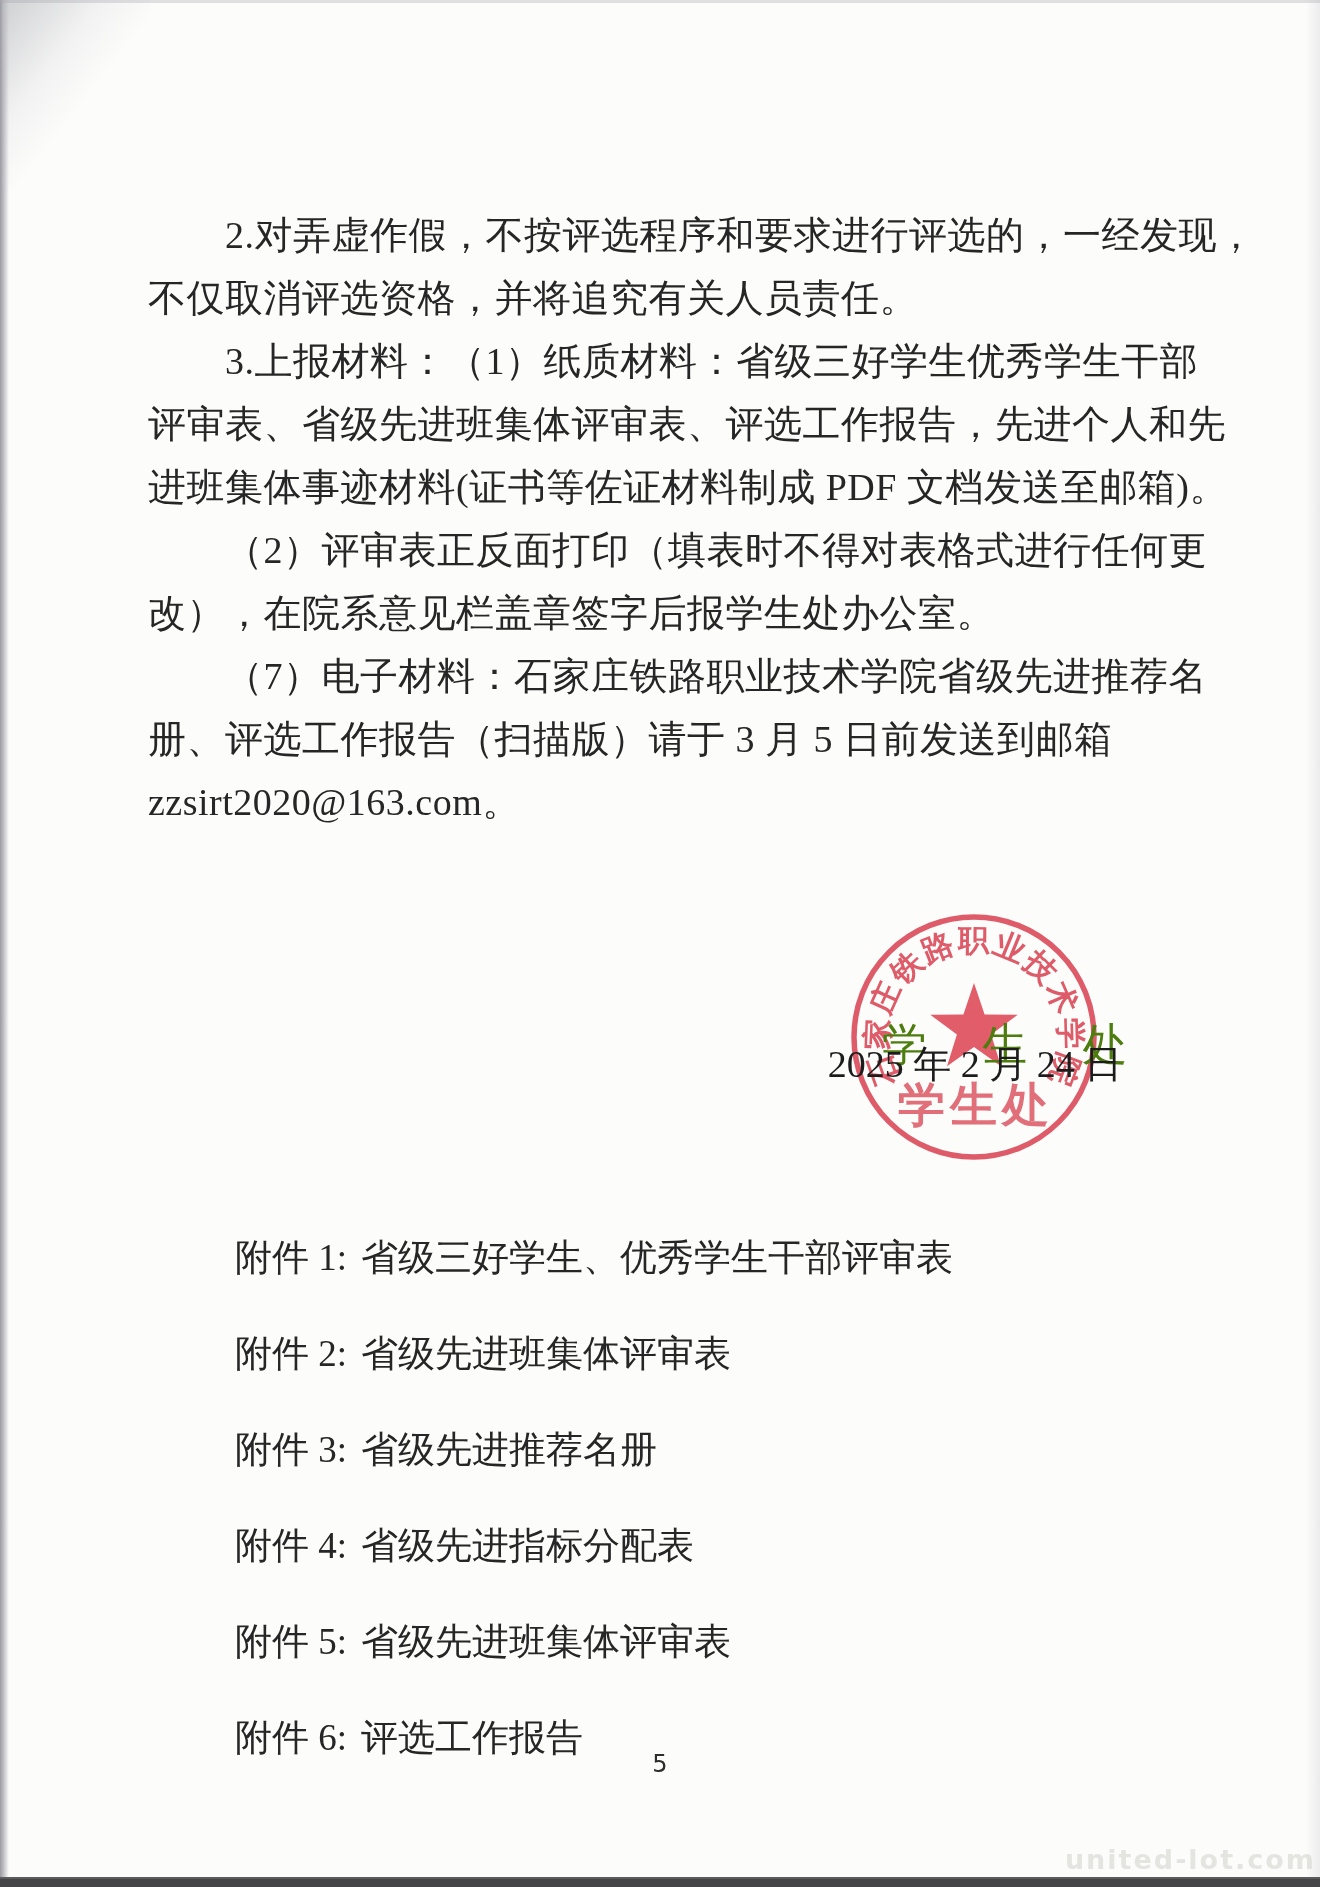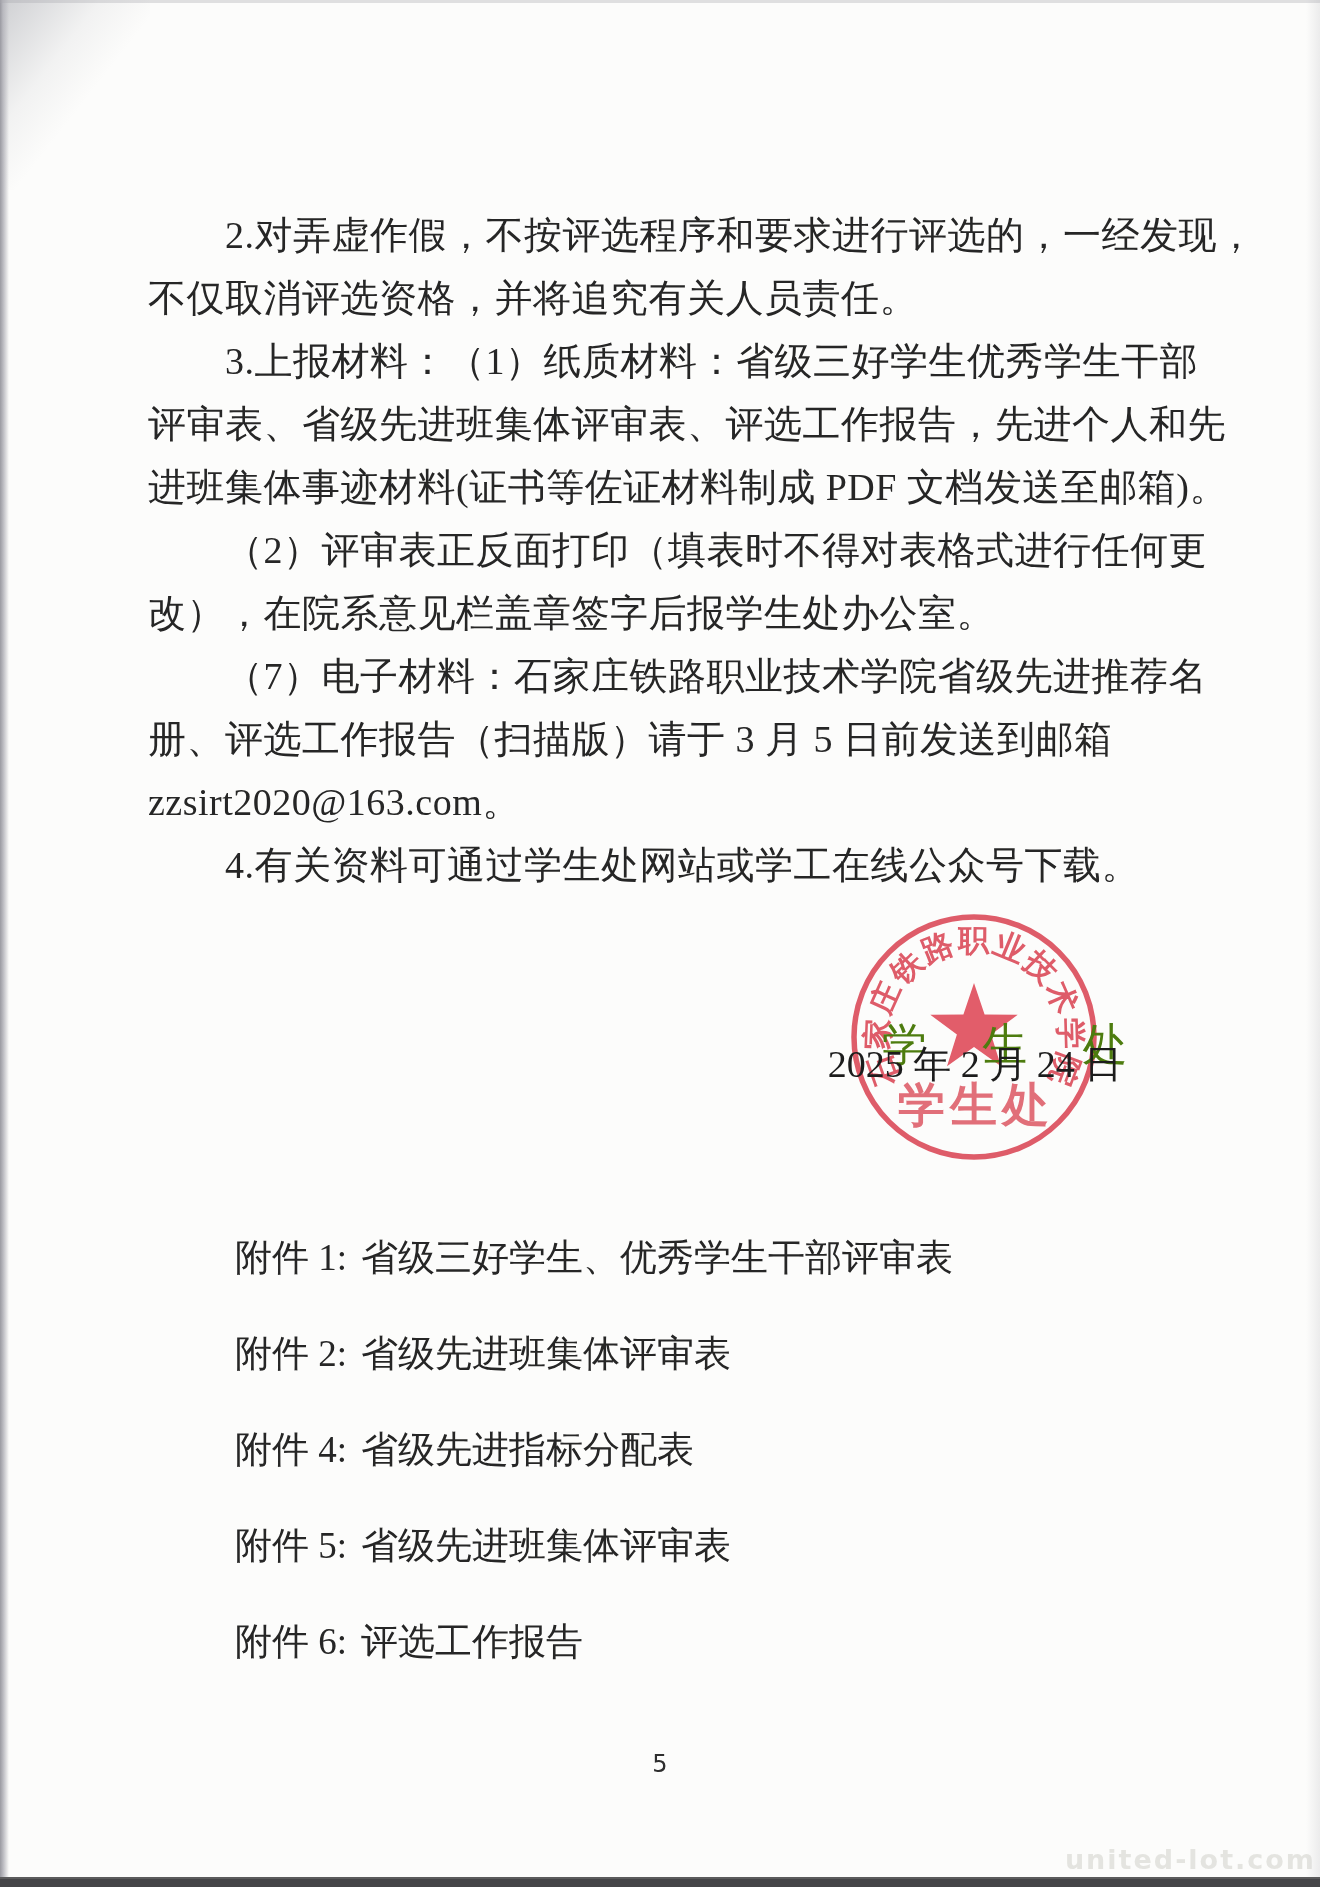--- a/index.html
+++ b/index.html
@@ -102,21 +102,20 @@
       <div class="body-line">　　（2）评审表正反面打印（填表时不得对表格式进行任何更</div>
 
       <div class="body-line">改），在院系意见栏盖章签字后报学生处办公室。</div>
 
       <div class="body-line">　　（7）电子材料：石家庄铁路职业技术学院省级先进推荐名</div>
 
       <div class="body-line">册、评选工作报告（扫描版）请于 3 月 5 日前发送到邮箱</div>
 
       <div class="body-line">zzsirt2020@163.com。</div>
 
-      <div class="body-line">　　4.有关资料可通过学生处网站或学工在线公众号下载。</div>
     </div>
 
   <svg class="seal" viewBox="0 0 258 258">
     <circle cx="129" cy="129" r="120" fill="none" stroke-width="5.5" stroke="#dc4f5d"></circle>
     <defs>
       <path id="sealArc" d="M 56.1 174.6 A 86 86 0 1 1 201.9 174.6" fill="none"></path>
     </defs>
     <text class="seal-arc-text" fill="#dc4f5d">
       <textPath href="#sealArc" startOffset="2">石家庄铁路职业技术学院</textPath>
     </text>
@@ -126,20 +125,21 @@
 
   <div class="sig-dept">学 生 处</div>
   <div class="sig-date">2025 年 2 月 24 日</div>
 
   <div class="attachments">
 
       <div class="attachment-row"><span class="attachment-label">附件 1:</span><span>省级三好学生、优秀学生干部评审表</span></div>
 
       <div class="attachment-row"><span class="attachment-label">附件 2:</span><span>省级先进班集体评审表</span></div>
 
+      <div class="attachment-row"><span class="attachment-label">附件 3:</span><span>省级先进推荐名册</span></div>
 
       <div class="attachment-row"><span class="attachment-label">附件 4:</span><span>省级先进指标分配表</span></div>
 
       <div class="attachment-row"><span class="attachment-label">附件 5:</span><span>省级先进班集体评审表</span></div>
 
       <div class="attachment-row"><span class="attachment-label">附件 6:</span><span>评选工作报告</span></div>
     </div>
 
   <div class="page-num">5</div>
 

